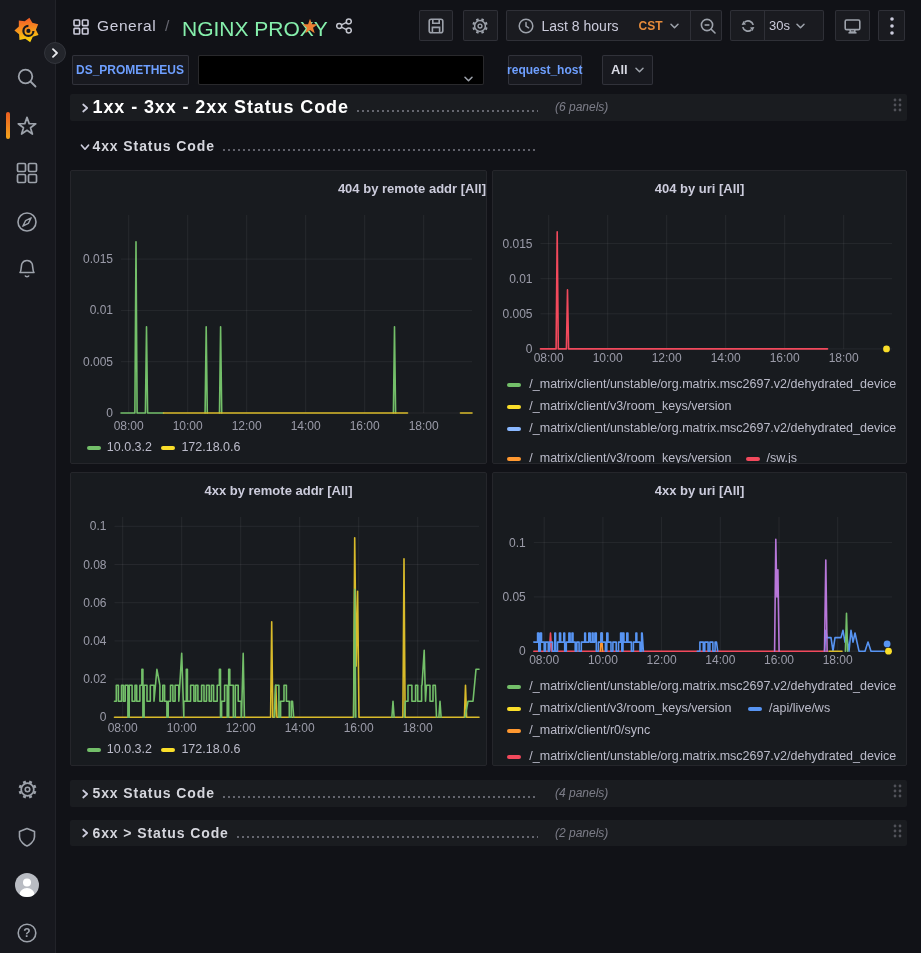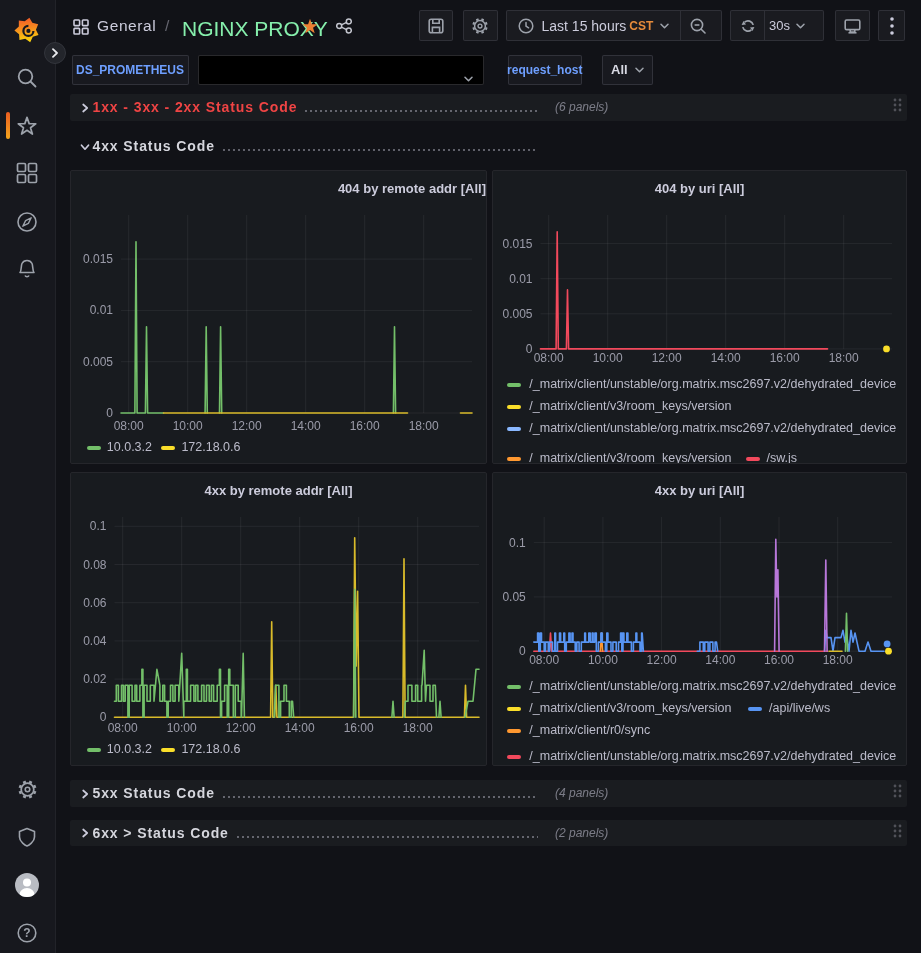--- a/index.html
+++ b/index.html
@@ -106,22 +106,22 @@
       <circle cx="12" cy="12" r="2.6" stroke="#9da2ab" stroke-width="1.8"></circle>
     </svg>
   </div>
 <div style="position:absolute;left:505.5px;top:10px;width:216.5px;height:31px;background:rgba(204,204,220,0.05);border:1px solid rgba(204,204,220,0.12);border-radius:2px;display:flex;align-items:center">
     <span style="margin-left:11px;display:flex">
       <svg width="16" height="16" viewBox="0 0 16 16" fill="none">
         <circle cx="8" cy="8" r="6.8" stroke="#9da2ab" stroke-width="1.5"></circle>
         <path d="M8 4.5 V8 L10.6 9.8" stroke="#9da2ab" stroke-width="1.5" fill="none" stroke-linecap="round"></path>
       </svg>
     </span>
-    <span style="margin-left:8px;font-size:14px;color:#ccccdc;font-weight:500">Last 15 hours</span>
-    <span style="margin-left:3px;font-size:12px;color:#e58b3b;font-weight:bold">CST</span>
+    <span style="margin-left:8px;font-size:14px;color:#ccccdc;font-weight:500">Last 8 hours</span>
+    <span style="margin-left:20px;font-size:12px;color:#e58b3b;font-weight:bold">CST</span>
     <span style="margin-left:7px;display:flex">
       <svg width="9" height="6" viewBox="0 0 9 6">
         <path d="M1 1.2 L4.5 4.8 L8 1.2" stroke="#9da2ab" stroke-width="1.5" fill="none" stroke-linecap="round" stroke-linejoin="round"></path>
       </svg>
     </span>
     <span style="margin-left:11px;width:1px;height:29px;background:rgba(204,204,220,0.12)"></span>
     <span style="margin-left:9px;display:flex">
       <svg width="16" height="16" viewBox="0 0 16 16" fill="none">
         <circle cx="7" cy="7" r="5.6" stroke="#9da2ab" stroke-width="1.6"></circle>
         <line x1="11.2" y1="11.2" x2="15" y2="15" stroke="#9da2ab" stroke-width="1.6" stroke-linecap="round"></line>
@@ -170,21 +170,21 @@
 <div style="position:absolute;left:602px;top:54.5px;width:51px;height:30.5px;background:rgba(204,204,220,0.04);border:1px solid rgba(204,204,220,0.15);border-radius:2px;display:flex;align-items:center;justify-content:center;font-size:13px;font-weight:bold;color:#d8d9e3">All&nbsp;&nbsp;<svg width="9" height="6" viewBox="0 0 9 6">
       <path d="M1 1.2 L4.5 4.8 L8 1.2" stroke="#9da2ab" stroke-width="1.5" fill="none" stroke-linecap="round" stroke-linejoin="round"></path>
     </svg></div>
 <div style="position:absolute;left:70px;top:94px;right:14px;height:26.5px;background:#1a1c20;border-radius:2px">
     <div style="position:absolute;left:10px;top:0;width:458px;height:100%;display:flex;align-items:center">
       <span style="width:12.5px;display:flex;margin-top:1px">
         <svg width="10" height="10" viewBox="0 0 10 10">
           <path d="M3.2 1.5 L7.2 5 L3.2 8.5" stroke="#ccccdc" stroke-width="1.7" fill="none" stroke-linecap="round" stroke-linejoin="round"></path>
         </svg>
       </span>
-      <span style="color:#ef4444;font-weight:bold;font-size:14px;white-space:nowrap;letter-spacing:0.9px">1xx - 3xx - 2xx Status Code</span>
+      <span style="color:#ffffff;font-weight:bold;font-size:18px;white-space:nowrap;letter-spacing:0.9px">1xx - 3xx - 2xx Status Code</span>
       <span style="flex:1;height:2px;margin:8px 0 0 8px;background:repeating-linear-gradient(90deg,rgba(204,204,220,0.42) 0 2px,transparent 2px 5px)"></span>
     </div>
     <span style="position:absolute;left:485px;top:50%;transform:translateY(-50%);font-size:12px;font-style:italic;color:rgba(204,204,220,0.55)">(6 panels)</span>
     <span style="position:absolute;right:5px;top:50%;transform:translateY(-50%)"><svg width="9" height="14" viewBox="0 0 9 14">
         <circle cx="2" cy="2" r="1.4" fill="rgba(204,204,220,0.3)"></circle>
         <circle cx="7" cy="2" r="1.4" fill="rgba(204,204,220,0.3)"></circle>
         <circle cx="2" cy="7" r="1.4" fill="rgba(204,204,220,0.3)"></circle>
         <circle cx="7" cy="7" r="1.4" fill="rgba(204,204,220,0.3)"></circle>
         <circle cx="2" cy="12" r="1.4" fill="rgba(204,204,220,0.3)"></circle>
         <circle cx="7" cy="12" r="1.4" fill="rgba(204,204,220,0.3)"></circle>

